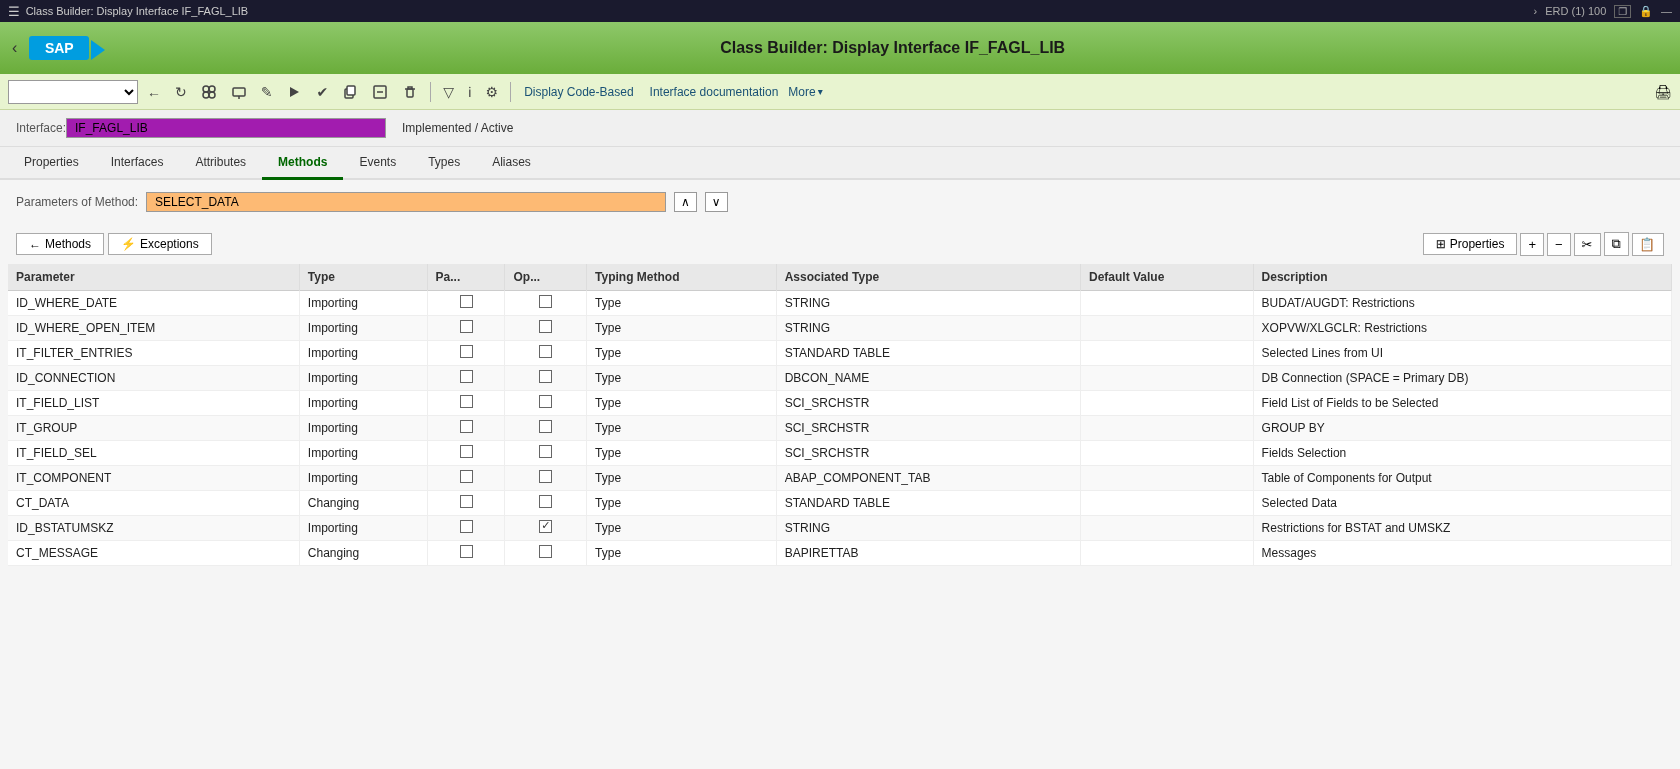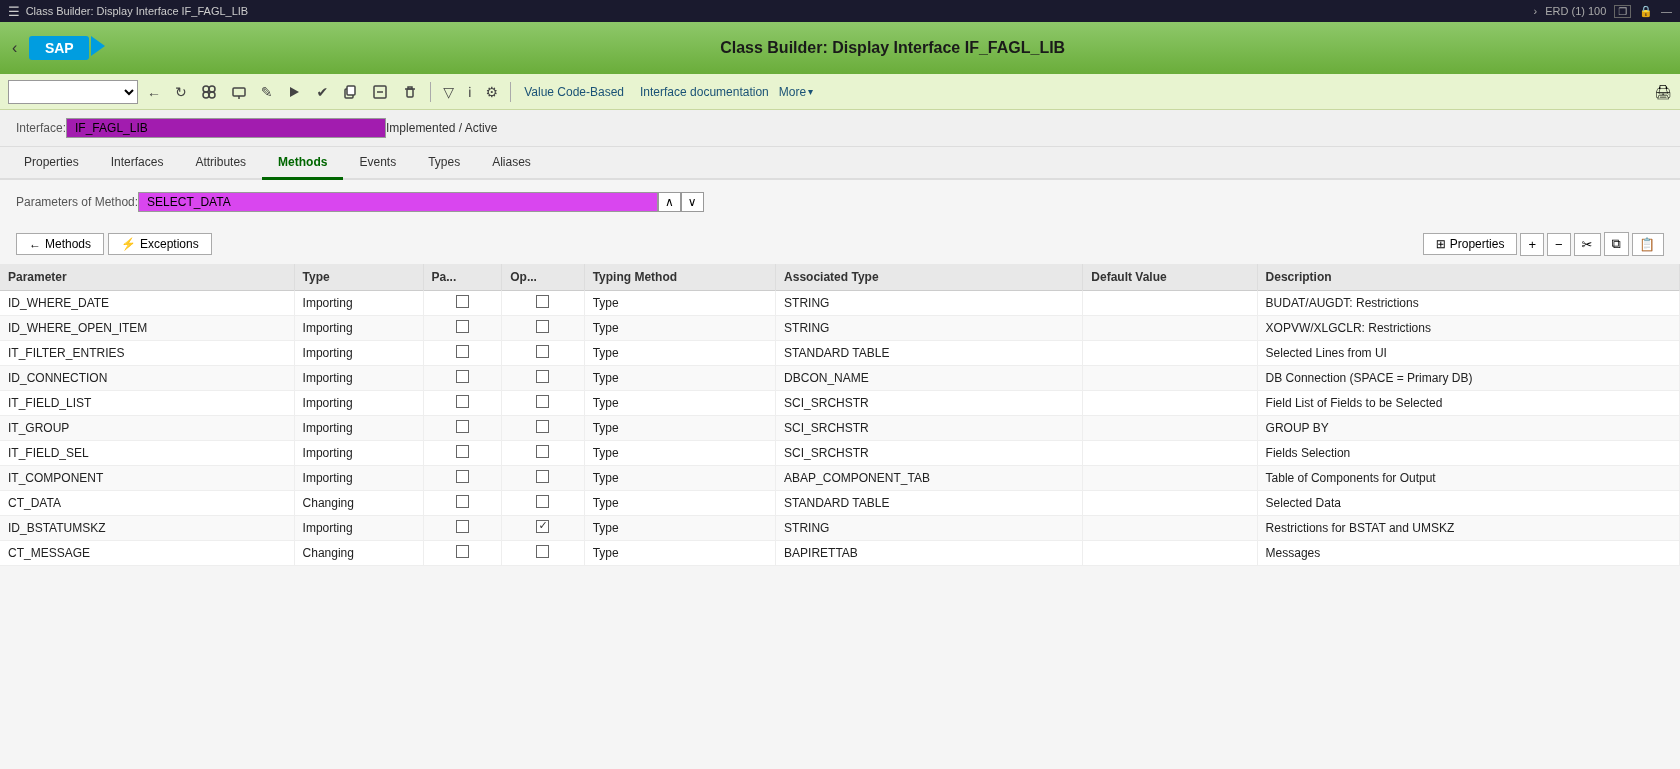--- a/index.html
+++ b/index.html
@@ -107,21 +107,21 @@
       align-items: center;
     }
     .interface-label { color: #555; font-size: 12px; }
     .interface-value {
       border: 1px solid #999;
       background: #a21caf;
       padding: 2px 8px;
       font-size: 12px;
       width: 320px;
     }
-    .interface-status { font-size: 12px; color: #333; }
+    .interface-status { font-size: 12px; color: #333; margin-left: 16px; }
 
     
     .tabs {
       background: #f0f0f0;
       border-bottom: 2px solid #ddd;
       display: flex;
       padding: 0 8px;
     }
     .tab {
       padding: 8px 16px;
@@ -138,26 +138,27 @@
     }
 
     
     .params-section {
       background: #f5f5f5;
       padding: 12px 16px 8px;
     }
     .params-header {
       display: flex;
       align-items: center;
+      gap: 8px;
       margin-bottom: 8px;
     }
     .params-label { font-size: 12px; color: #555; }
     .params-input {
       border: 1px solid #999;
-      background: #d946ef;
+      background: #fdba74;
       padding: 2px 8px;
       font-size: 12px;
       width: 520px;
     }
     .params-nav-btn {
       background: white;
       border: 1px solid #999;
       padding: 2px 6px;
       cursor: pointer;
       font-size: 12px;
@@ -184,21 +185,21 @@
     .icon-btn {
       background: white;
       border: 1px solid #aaa;
       padding: 3px 7px;
       cursor: pointer;
       font-size: 13px;
     }
 
     
     .table-container {
-      padding: 0 0;
+      padding: 0 8px;
       overflow-x: auto;
     }
     table {
       width: 100%;
       border-collapse: collapse;
       background: white;
       font-size: 12px;
     }
     thead tr {
       background: #e8e8e8;
@@ -260,21 +261,21 @@
     <span style="font-size:11px;">›</span>
     <span>ERD (1) 100</span>
     <span style="cursor:pointer; border:1px solid #666; padding:0 3px; font-size:10px;">❐</span>
     <span style="cursor:pointer; font-size:11px;">🔒</span>
     <span style="cursor:pointer;">—</span>
   </div>
 </div>
 
 <div class="header-bar">
   <span class="back-arrow">‹</span>
-  <div style="display:flex; align-items:flex-start;">
+  <div style="display:flex; align-items:flex-end;">
     <div class="sap-logo">
       <span>SAP</span>
     </div>
     <div class="sap-logo-triangle"></div>
   </div>
   <div class="header-title">Class Builder: Display Interface IF_FAGL_LIB</div>
 </div>
 
 <div class="toolbar">
   <select class="toolbar-select">
@@ -320,21 +321,21 @@
         <polyline points="3,5 13,5" stroke="#444" stroke-width="1.5"></polyline>
         <rect x="5" y="5" width="6" height="8" rx="1" stroke="#444" stroke-width="1.5" fill="none"></rect>
         <polyline points="6,5 6,3 10,3 10,5" stroke="#444" stroke-width="1.5" fill="none"></polyline>
       </svg>
   </button>
   <div class="toolbar-separator"></div>
   <button class="toolbar-btn" title="Filter">▽</button>
   <button class="toolbar-btn" title="Information">ℹ</button>
   <button class="toolbar-btn" title="Settings">⚙</button>
   <div class="toolbar-separator"></div>
-  <button class="toolbar-text-btn">Value Code-Based</button>
+  <button class="toolbar-text-btn">Display Code-Based</button>
   <button class="toolbar-text-btn">Interface documentation</button>
   <button class="more-btn">
     <span>More</span>
     <span style="font-size:10px;">▾</span>
   </button>
   <span class="print-icon" title="Print">🖨</span>
 </div>
 
 <div class="interface-info">
   <span class="interface-label">Interface:</span>

